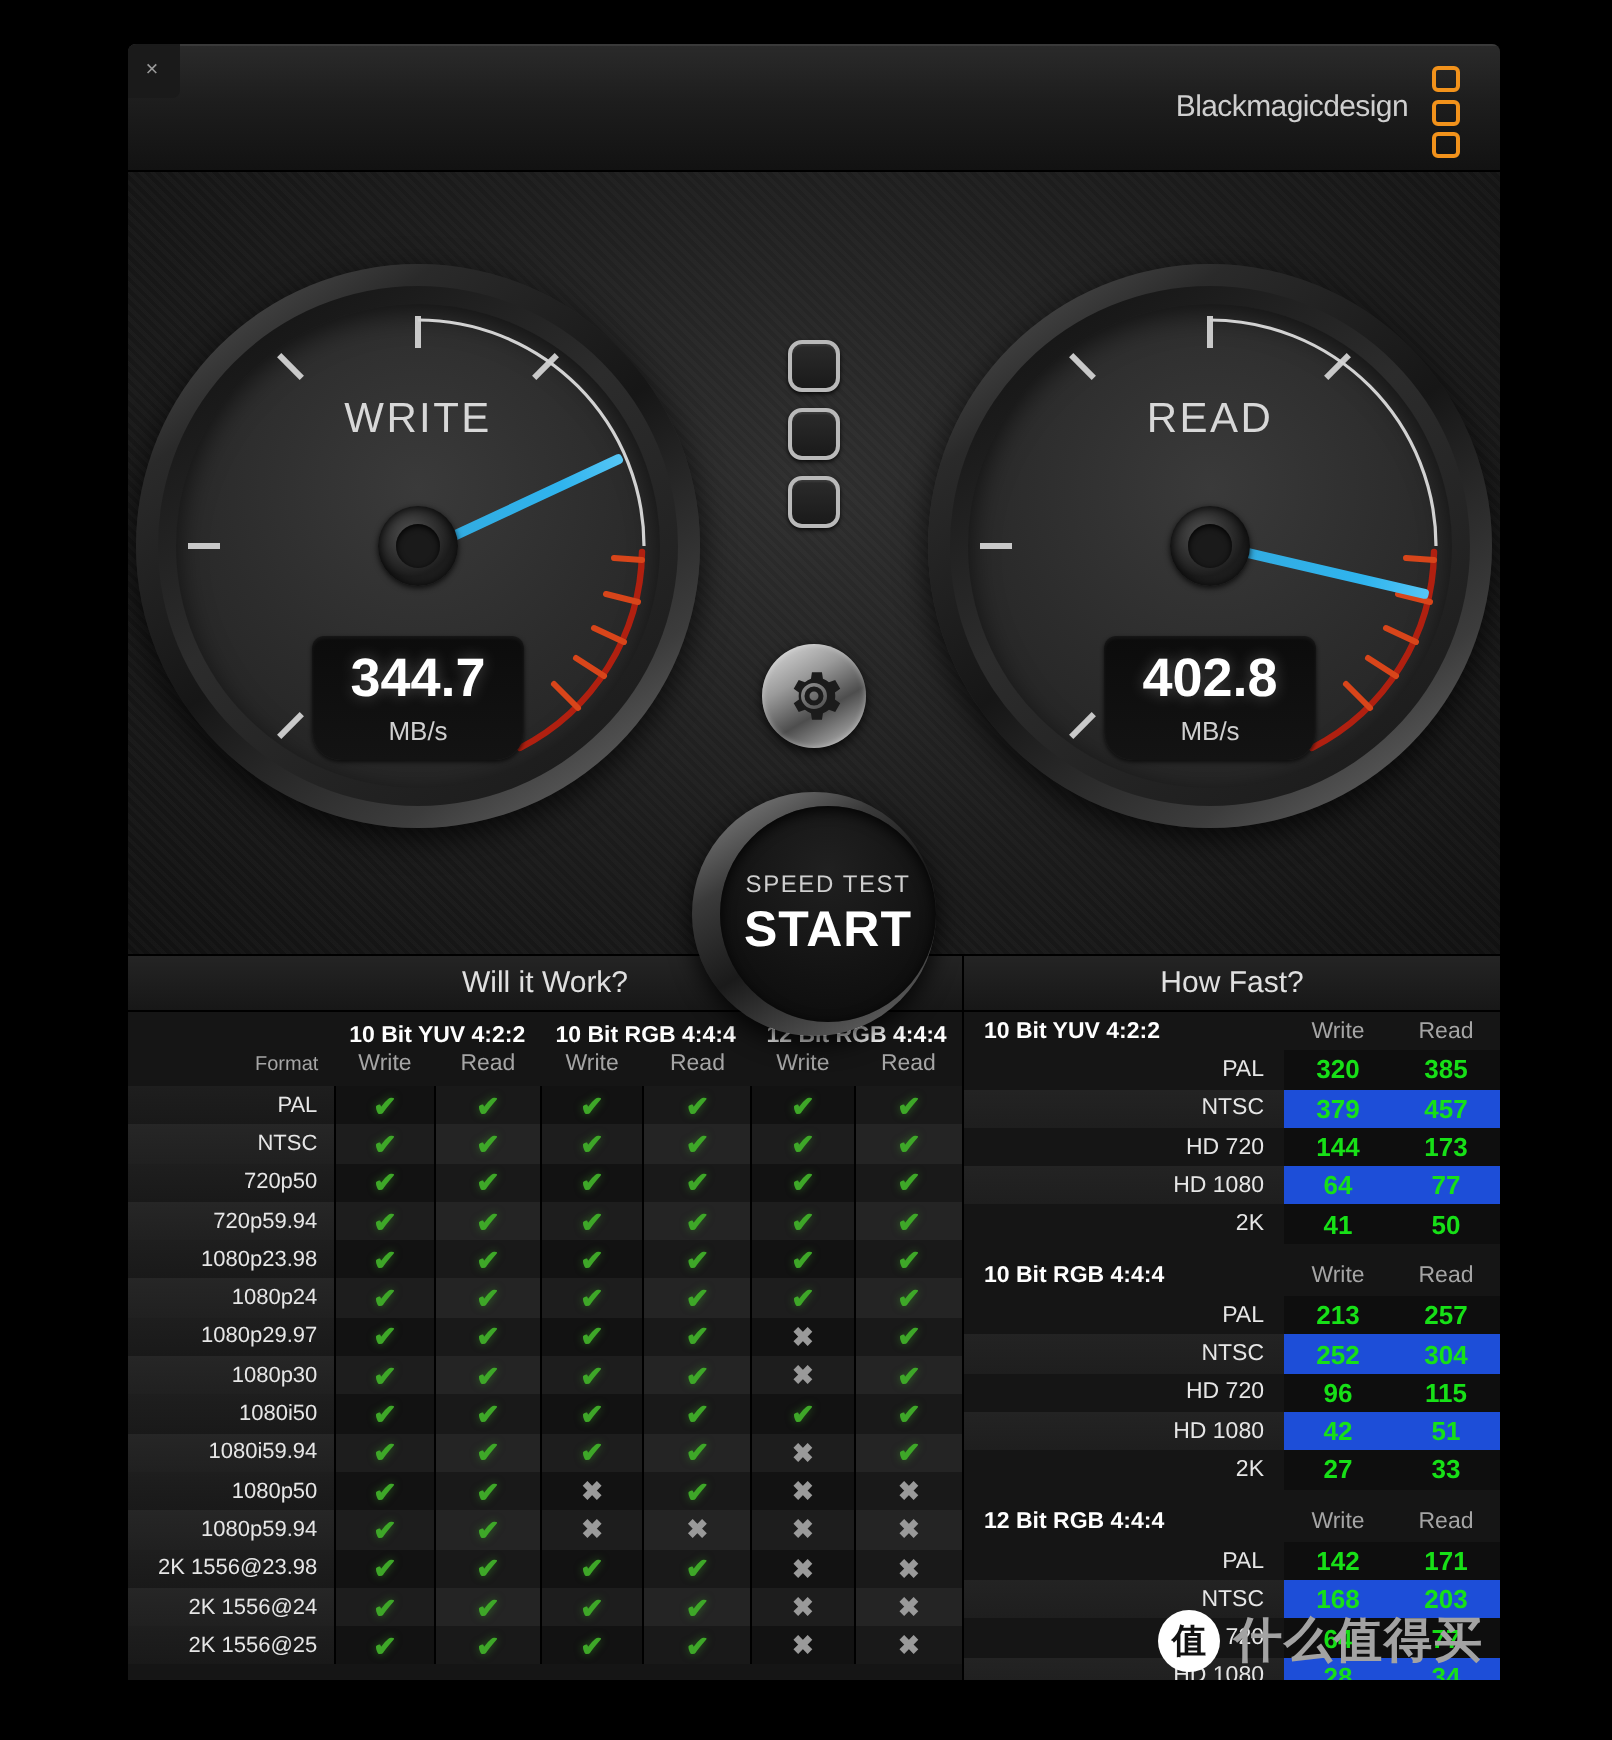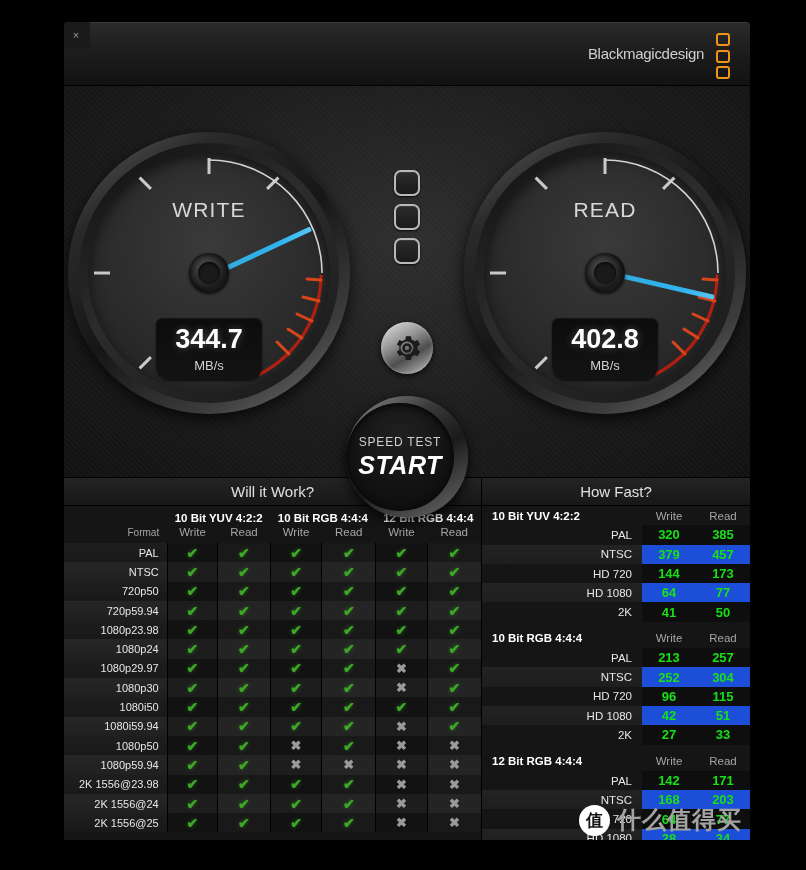--- a/index.html
+++ b/index.html
@@ -151,31 +151,31 @@
     background: linear-gradient(150deg, #e2e2e2 0%, #9a9a9a 35%, #4d4d4d 62%, #c8c8c8 100%);
     box-shadow: 0 2px 6px rgba(0,0,0,.8), inset 0 0 3px rgba(255,255,255,.4);
     display: flex; align-items: center; justify-content: center;
     cursor: pointer;
   }
   .start-btn {
     position: absolute; left: 50%; top: 310px; margin-left: -61px;
     width: 122px; height: 122px; border-radius: 50%;
     background: linear-gradient(150deg, #8e8e8e 0%, #3a3a3a 30%, #1a1a1a 55%, #6f6f6f 100%);
     box-shadow: 0 4px 12px rgba(0,0,0,.85);
-    display: flex; align-items: center; justify-content: flex-start;
+    display: flex; align-items: center; justify-content: flex-end;
     cursor: pointer;
   }
   .start-inner {
     width: 108px; height: 108px; border-radius: 50%;
     background: radial-gradient(circle at 50% 30%, #202020 0%, #121212 60%, #0a0a0a 100%);
     box-shadow: inset 0 2px 7px rgba(0,0,0,.9);
     display: flex; flex-direction: column; align-items: center; justify-content: center;
   }
   .start-inner .l1 { font-size: 12px; color: #cfcfcf; letter-spacing: .8px; }
-  .start-inner .l2 { font-size: 25px; color: #fff; font-weight: bold; letter-spacing: .5px; margin-top: 2px; font-style: italic; }
+  .start-inner .l2 { font-size: 25px; color: #fff; font-weight: bold; letter-spacing: .5px; margin-top: 2px; }
 
   
   .panels { display: flex; height: 362px; }
   .panel-left  { width: 418px; border-right: 1px solid #000; }
   .panel-right { width: 235px; flex: 1; }
 
   .panel-head {
     height: 28px; line-height: 28px; text-align: center;
     font-size: 15px; color: #e0e0e0; font-weight: 300;
     background: linear-gradient(to bottom, #242424, #171717);

